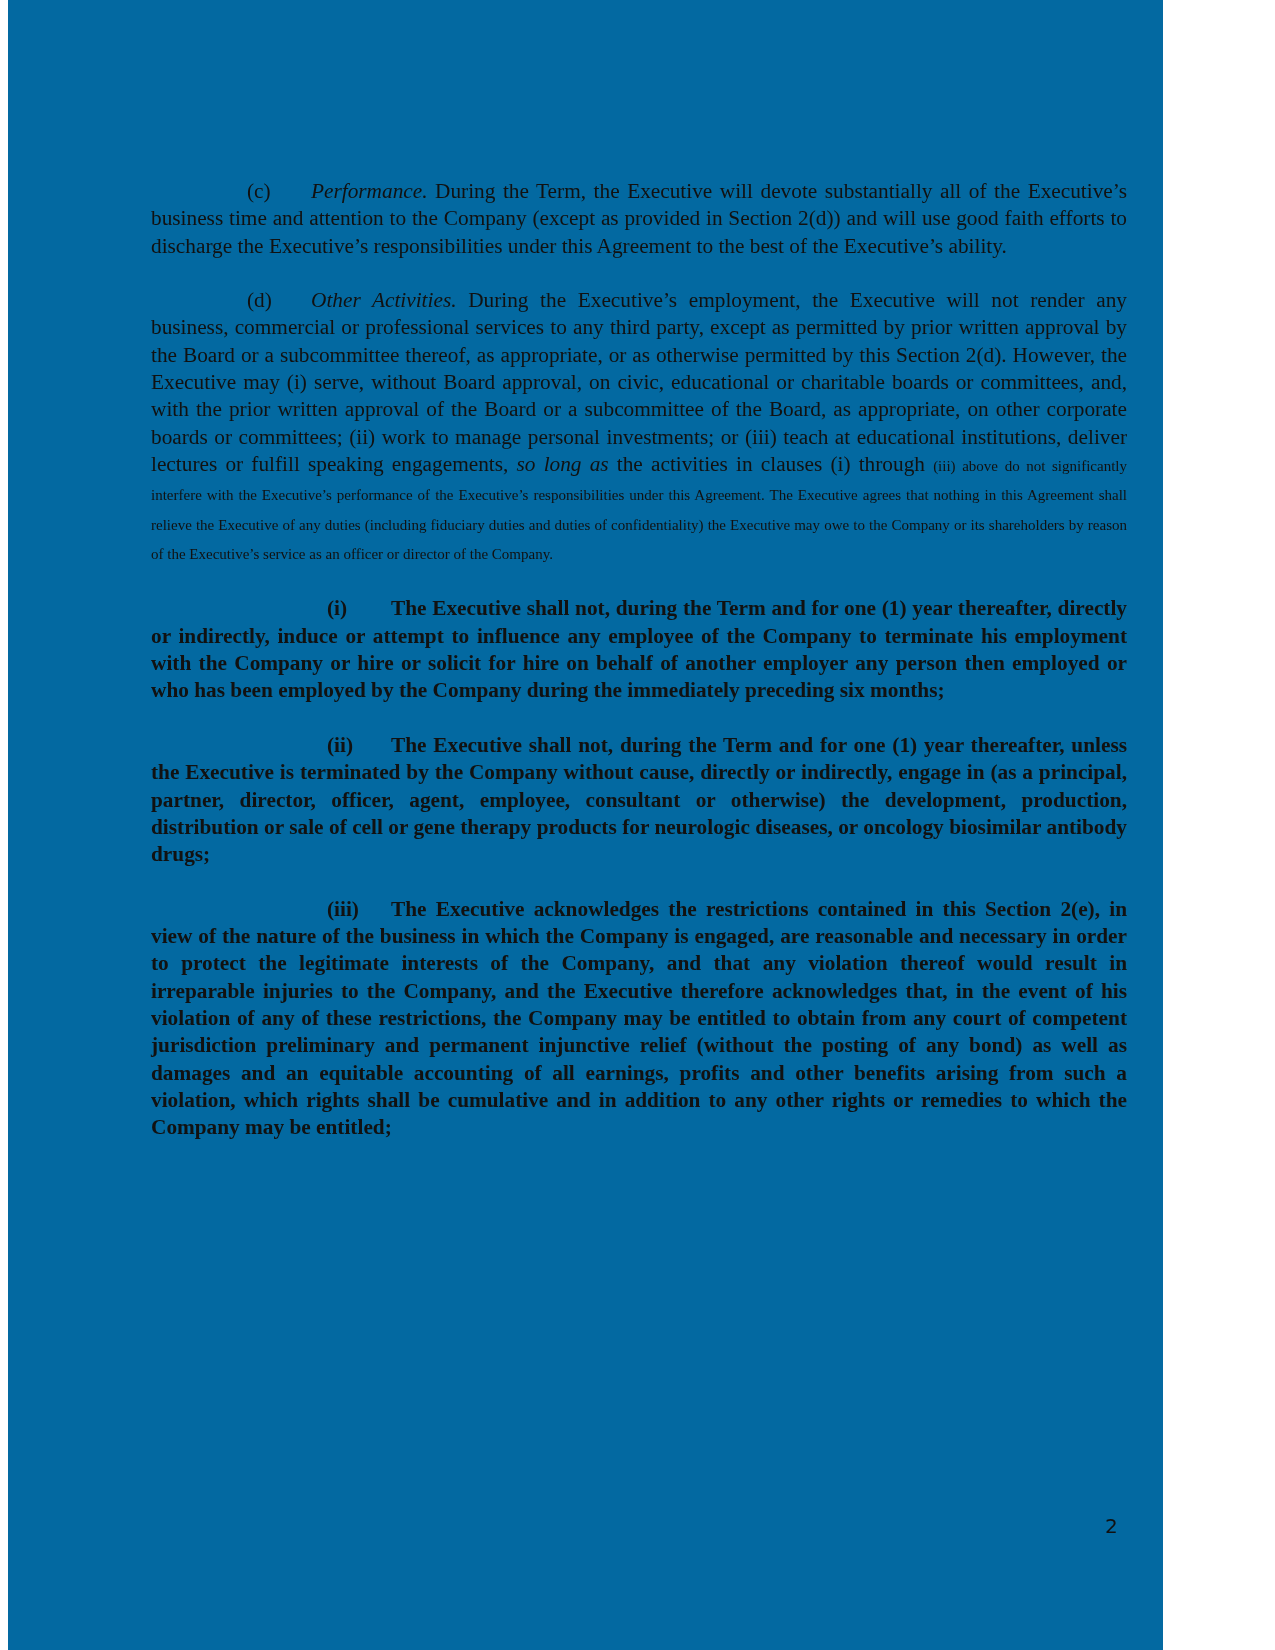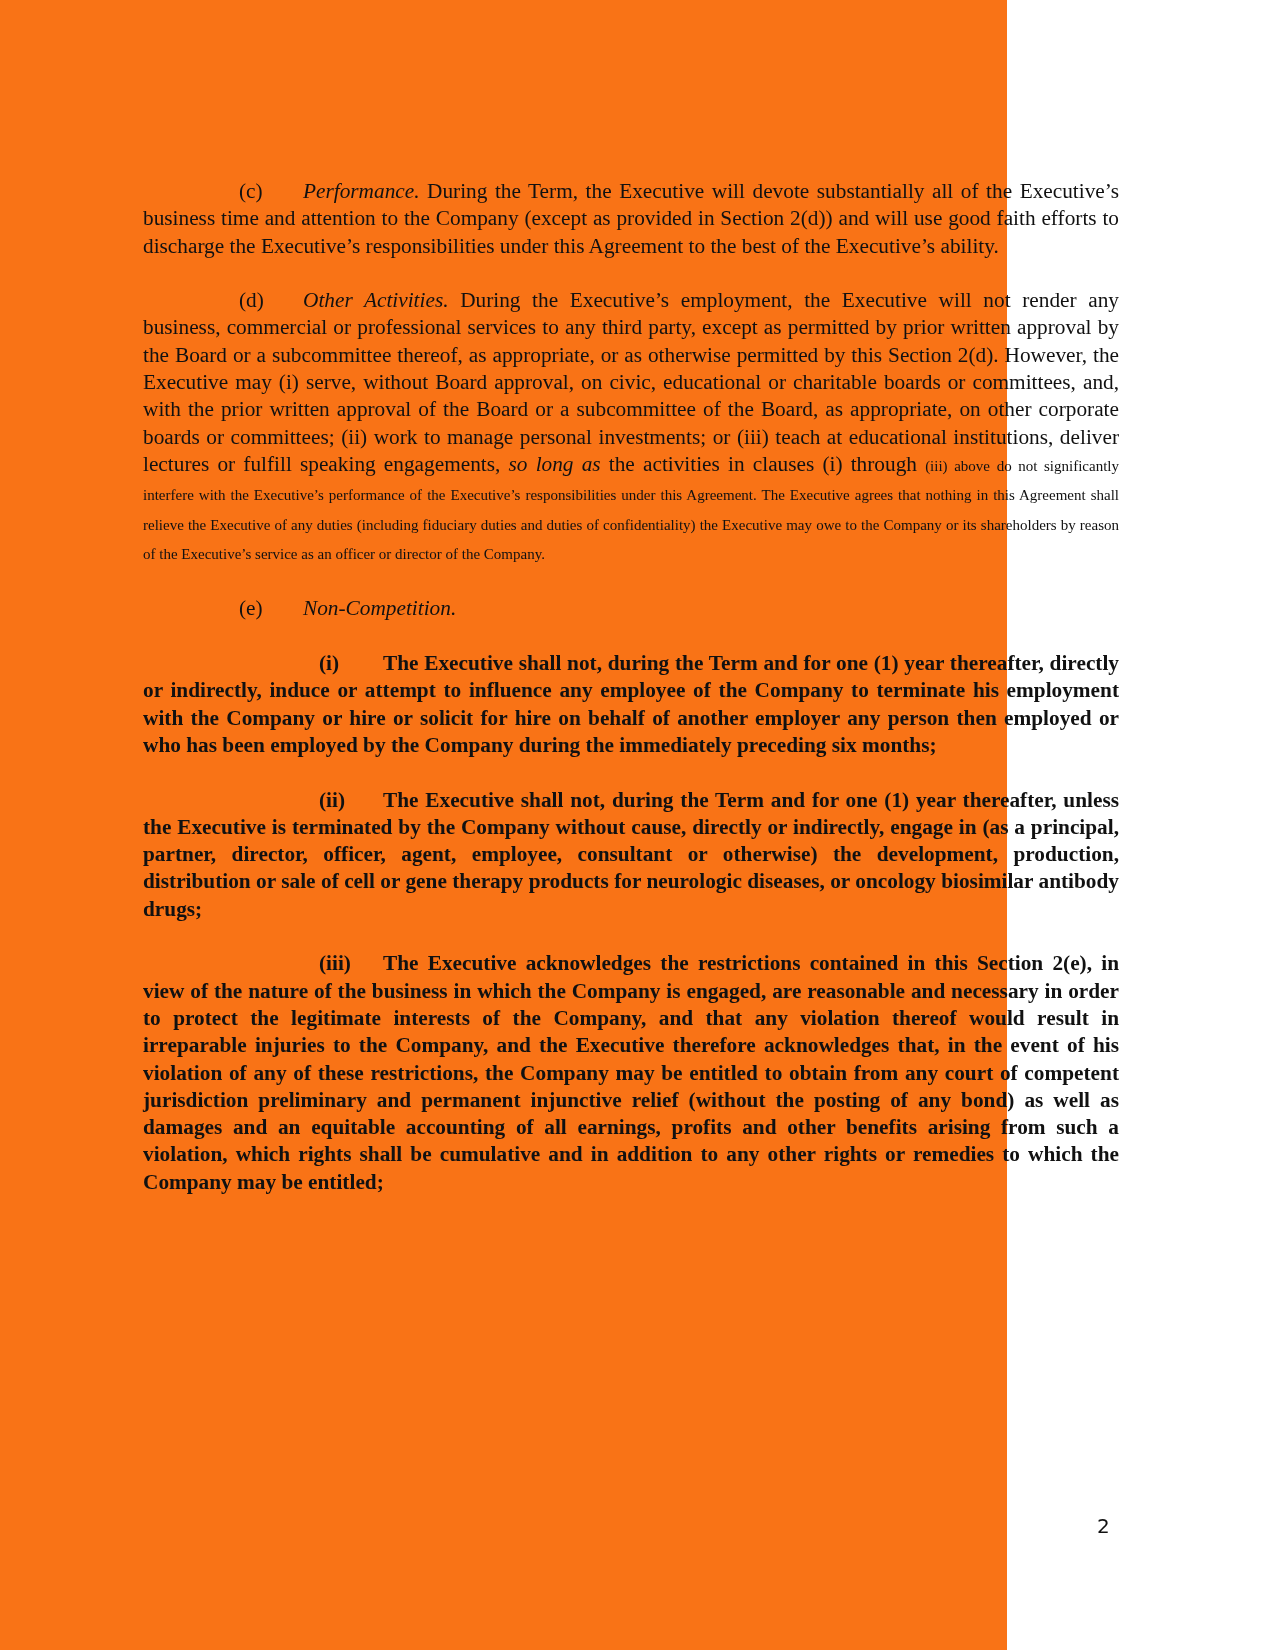--- a/index.html
+++ b/index.html
@@ -1,19 +1,19 @@
 <!DOCTYPE html>
 <html><head>
 <meta charset="utf-8">
 <style>
   html, body { margin: 0; padding: 0; background: #ffffff; }
   body { width: 1275px; height: 1650px; position: relative; overflow: hidden; }
   .page {
-    position: absolute; left: 0; top: 0; width: 1007px; height: 1650px;
-    background: #f97316; color: #111111;
+    position: absolute; left: 8px; top: 0; width: 1155px; height: 1650px;
+    background: #0369a1; color: #111111;
     font-family: "Liberation Serif", "DejaVu Serif", serif;
   }
   .body-text {
     position: absolute; left: 143px; top: 178px; width: 976px;
     font-size: 21.3px; line-height: 27.3px; text-align: justify;
   }
   .para { margin: 0 0 27.3px 0; }
   .para.ind1 { text-indent: 96px; }
   .para.ind2 { text-indent: 176px; font-weight: bold; }
   .label { display: inline-block; width: 64px; text-indent: 0; }
@@ -29,21 +29,20 @@
 </head>
 <body>
 
 <div class="page">
   <div class="body-text">
 
     <p class="para ind1"><span class="label">(c)</span><span class="it">Performance.</span><span> During the Term, the Executive will devote substantially all of the Executive’s business time and attention to the Company (except as provided in Section 2(d)) and will use good faith efforts to discharge the Executive’s responsibilities under this Agreement to the best of the Executive’s ability.</span></p>
 
     <p class="para ind1"><span class="label">(d)</span><span class="it">Other Activities.</span><span> During the Executive’s employment, the Executive will not render any business, commercial or professional services to any third party, except as permitted by prior written approval by the Board or a subcommittee thereof, as appropriate, or as otherwise permitted by this Section 2(d). However, the Executive may (i) serve, without Board approval, on civic, educational or charitable boards or committees, and, with the prior written approval of the Board or a subcommittee of the Board, as appropriate, on other corporate boards or committees; (ii) work to manage personal investments; or (iii) teach at educational institutions, deliver lectures or fulfill speaking engagements, </span><span class="it">so long as</span><span> the activities in clauses (i) through </span><span class="small">(iii) above do not significantly interfere with the Executive’s performance of the Executive’s responsibilities under this Agreement. The Executive agrees that nothing in this Agreement shall relieve the Executive of any duties (including fiduciary duties and duties of confidentiality) the Executive may owe to the Company or its shareholders by reason of the Executive’s service as  an officer or director of the Company.</span></p>
 
-    <p class="heading"><span class="label">(e)</span><span class="it">Non-Competition.</span></p>
 
     <p class="para ind2"><span class="label-sub">(i)</span><span>The Executive shall not, during the Term and for one (1) year thereafter, directly or indirectly, induce or attempt to influence any employee of the Company to terminate his employment with the Company or hire or solicit for hire on behalf of another employer any person then employed or who has been employed by the Company during the immediately preceding six months;</span></p>
 
     <p class="para ind2"><span class="label-sub">(ii)</span><span>The Executive shall not, during the Term and for one (1) year thereafter, unless the Executive is terminated by the Company without cause, directly or indirectly, engage in (as a principal, partner, director, officer, agent, employee, consultant or otherwise) the development, production, distribution or sale of cell or gene therapy products for neurologic diseases, or oncology biosimilar antibody drugs;</span></p>
 
     <p class="para ind2"><span class="label-sub">(iii)</span><span>The Executive acknowledges the restrictions contained in this Section 2(e), in view of the nature of the business in which the Company is engaged, are reasonable and necessary in order to protect the legitimate interests of the Company, and that any violation thereof would result in irreparable injuries to the Company, and the Executive therefore acknowledges that, in the event of his violation of any of these restrictions, the Company may be entitled to obtain from any court of competent jurisdiction preliminary and permanent injunctive relief (without the posting of any bond) as well as damages and an equitable accounting of all earnings, profits and other benefits arising from such a violation, which rights shall be  cumulative and in addition to any other rights or remedies to which the Company may be  entitled;</span></p>
 
   </div>
 
   <div class="pagenum">2</div>

